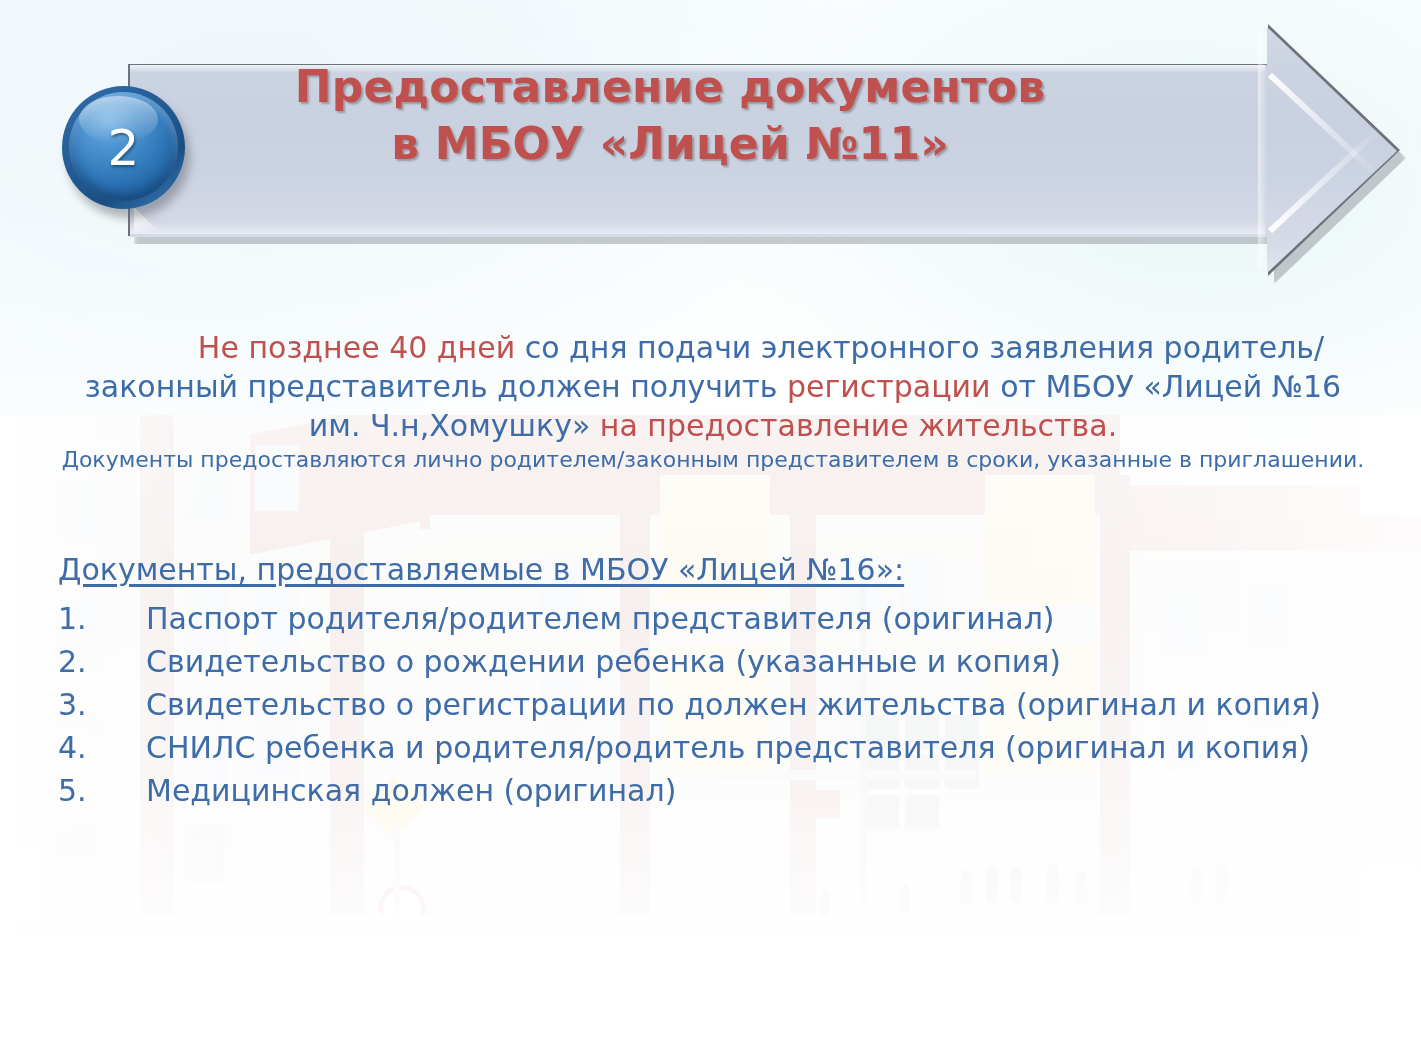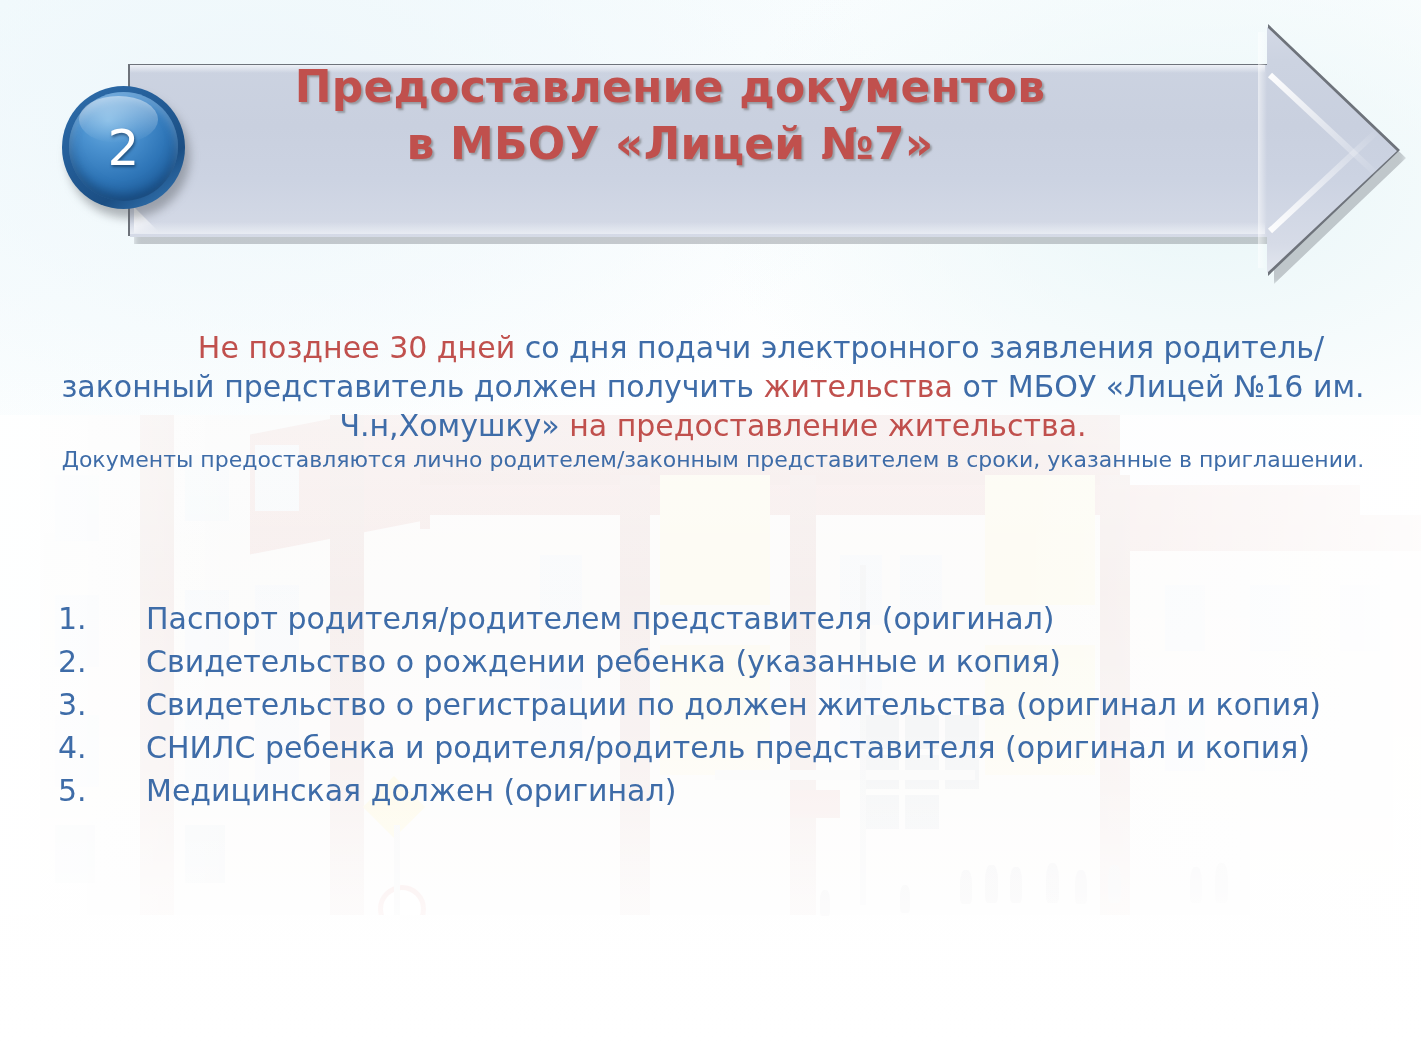--- a/index.html
+++ b/index.html
@@ -328,37 +328,38 @@
     <div class="arrow-bevel-top"></div>
     <div class="arrow-bevel-bot"></div>
     <div class="arrow-head-edge"></div>
     <div class="arrow-head-hl-a"></div>
     <div class="arrow-head-hl-b"></div>
     <div class="arrow-tail-nick"></div>
   </div>
 
   <div class="banner-title">
     <span class="l1">Предоставление документов</span>
-    <span class="l2">в МБОУ «Лицей №7»</span>
+    <span class="l2">в МБОУ «Лицей №11»</span>
   </div>
 
   <div class="badge">
     <div class="badge-shadow"></div>
     <div class="badge-ring"></div>
     <div class="badge-face"></div>
     <div class="badge-gloss"></div>
     <div class="badge-num">2</div>
   </div>
 
   <p class="para1">
-    <span class="indent"></span><span class="red">Не позднее 30 дней</span><span class="blue"> со дня подачи электронного заявления родитель/законный представитель должен получить </span><span class="red">жительства</span><span class="blue"> от МБОУ «Лицей №16 им. Ч.н,Хомушку» </span><span class="red">на предоставление жительства.</span>
+    <span class="indent"></span><span class="red">Не позднее 40 дней</span><span class="blue"> со дня подачи электронного заявления родитель/законный представитель должен получить </span><span class="red">регистрации</span><span class="blue"> от МБОУ «Лицей №16 им. Ч.н,Хомушку» </span><span class="red">на предоставление жительства.</span>
   </p>
 
   <p class="para2">Документы предоставляются лично родителем/законным представителем в сроки, указанные в приглашении.</p>
 
+  <div class="docs-heading">Документы, предоставляемые в МБОУ «Лицей №16»:</div>
 
   <div class="doc-list">
     <div class="doc-row">
       <span class="doc-num">1.</span>
       <span class="doc-text">Паспорт родителя/родителем представителя (оригинал)</span>
     </div>
     <div class="doc-row">
       <span class="doc-num">2.</span>
       <span class="doc-text">Свидетельство о рождении ребенка (указанные и копия)</span>
     </div>

